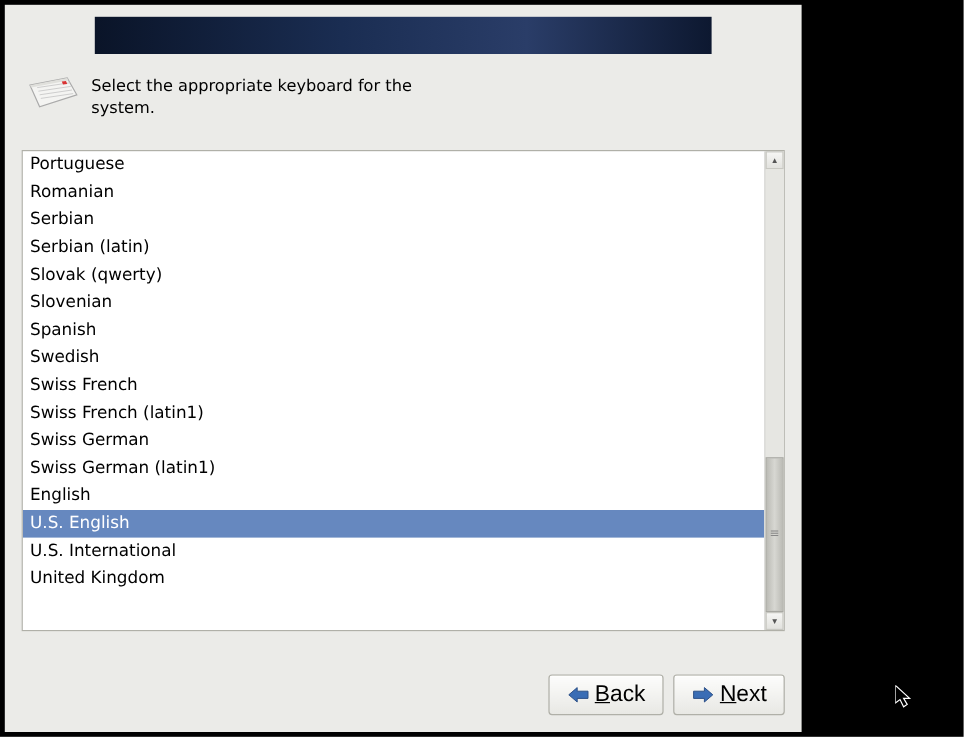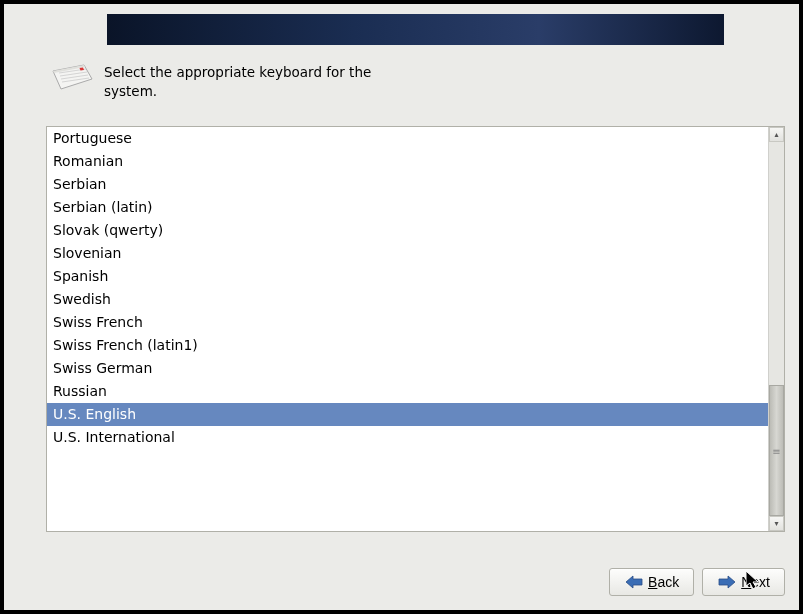--- a/index.html
+++ b/index.html
@@ -12,26 +12,25 @@
       height: 614px;
       background: #000;
       font-family: "DejaVu Sans", "Liberation Sans", sans-serif;
       overflow: hidden;
       position: relative;
     }
     .window {
       position: absolute;
       left: 4px;
       top: 4px;
-      width: 795px;
+      width: 664px;
       height: 606px;
       background: #ebebe8;
       display: flex;
       flex-direction: column;
-      padding-left: 28px;
     }
     .header-bar {
       margin: 10px 75px 0 75px;
       height: 32px;
       background: linear-gradient(to right, #0a1428 0%, #1a2d52 40%, #2a3d68 70%, #0d1830 100%);
     }
     .prompt-row {
       display: flex;
       align-items: flex-start;
       gap: 10px;
@@ -121,21 +120,21 @@
       justify-content: flex-end;
       gap: 8px;
       padding: 20px 14px 14px 14px;
       margin-top: auto;
     }
     .btn {
       display: flex;
       align-items: center;
       gap: 4px;
       padding: 5px 14px;
-      font-size: 14px;
+      font-size: 19px;
       color: #000;
       background: linear-gradient(#fdfdfc, #e8e8e4);
       border: 1px solid #b0b0a8;
       border-radius: 3px;
       cursor: pointer;
       box-shadow: 0 1px 0 rgba(255,255,255,0.7) inset;
     }
     .btn .underline {
       text-decoration: underline;
     }
@@ -182,23 +181,25 @@
         <div class="list-item">Romanian</div>
         <div class="list-item">Serbian</div>
         <div class="list-item">Serbian (latin)</div>
         <div class="list-item">Slovak (qwerty)</div>
         <div class="list-item">Slovenian</div>
         <div class="list-item">Spanish</div>
         <div class="list-item">Swedish</div>
         <div class="list-item">Swiss French</div>
         <div class="list-item">Swiss French (latin1)</div>
         <div class="list-item">Swiss German</div>
-        <div class="list-item">Russian</div>
+        <div class="list-item">Swiss German (latin1)</div>
+        <div class="list-item">English</div>
         <div class="list-item selected">U.S. English</div>
         <div class="list-item">U.S. International</div>
+        <div class="list-item">United Kingdom</div>
       </div>
     <div class="scrollbar">
       <div class="scrollbar-btn">
           <span>▴</span>
         </div>
       <div class="scrollbar-track">
         <div class="scrollbar-thumb"></div>
       </div>
       <div class="scrollbar-btn">
           <span>▾</span>

